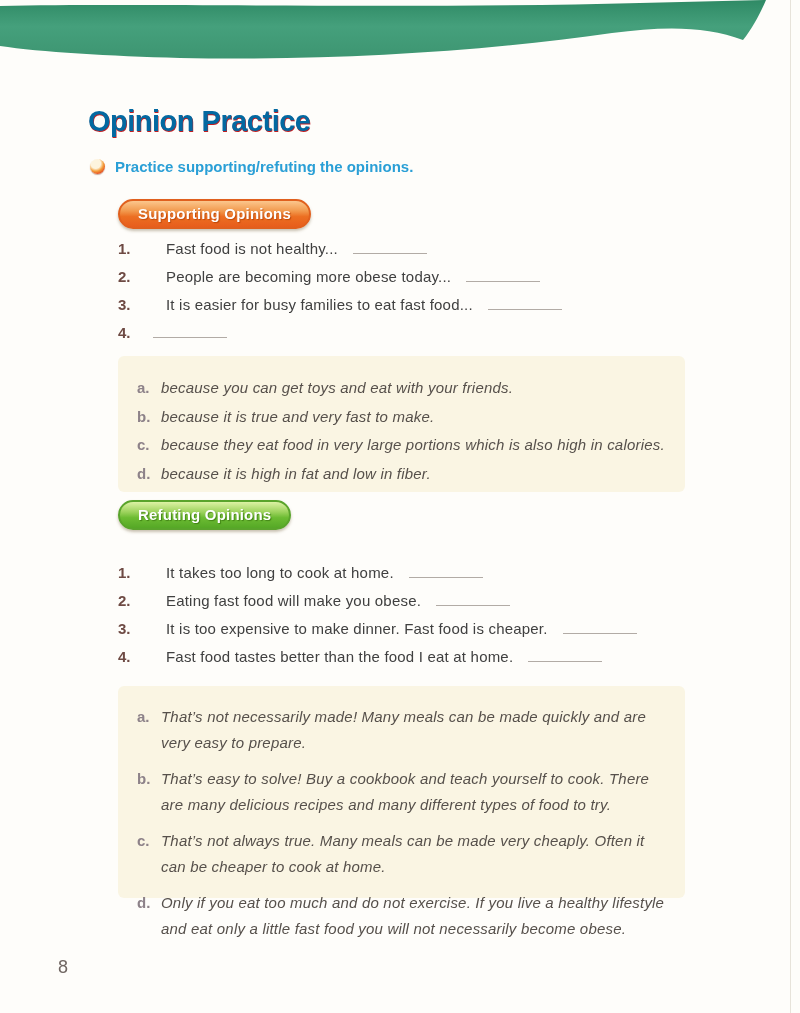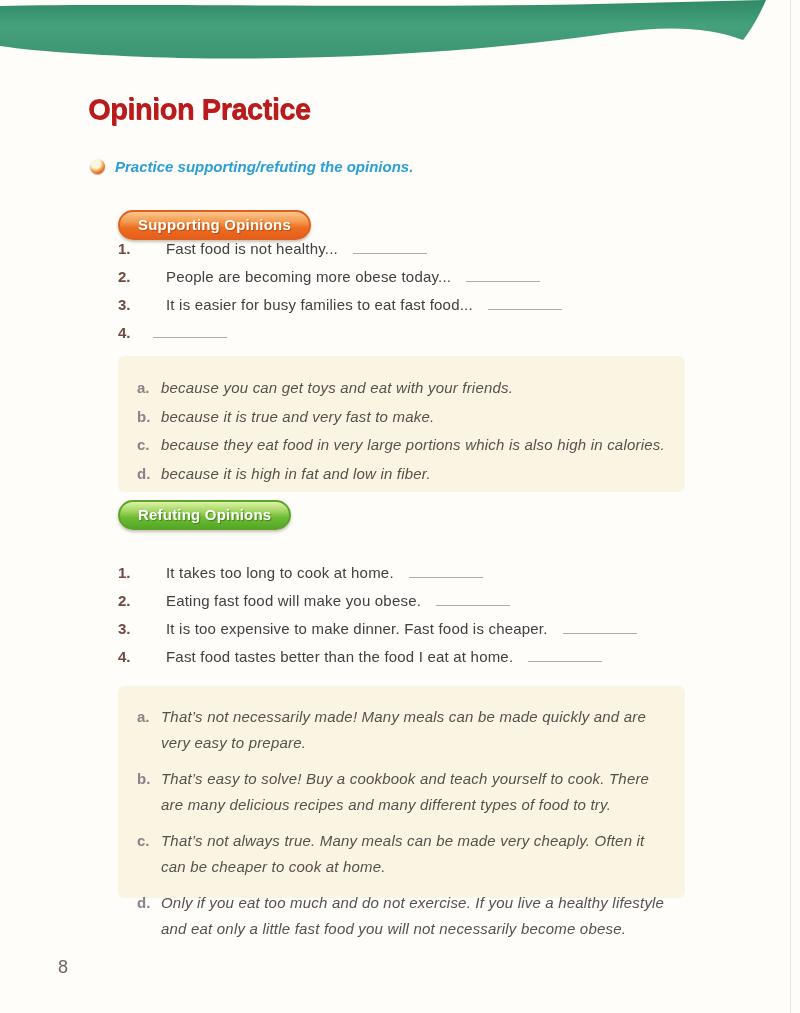--- a/index.html
+++ b/index.html
@@ -14,49 +14,49 @@
   }
 
   .wave-band { position:absolute; top:0; left:0; width:800px; height:70px; }
 
   .page-edge-right {
     position:absolute; top:0; right:9px; width:1px; height:1013px;
     background:#e7e3da;
   }
 
   .title {
-    position:absolute; left:88px; top:93px;
+    position:absolute; left:88px; top:105px;
     font-size:29px; font-weight:bold; letter-spacing:-0.5px;
-    color:#b91c1c;
+    color:#0369a1;
     text-shadow:0.5px 0.5px 0 #c01f22;
   }
 
   .instruction-row {
     position:absolute; left:90px; top:158px;
-    display:flex; align-items:center; gap:10px;font-style:italic;
+    display:flex; align-items:center; gap:10px;
   }
   .bullet-sphere {
     width:15px; height:15px; border-radius:50%;
     background:radial-gradient(circle at 38% 30%, #fdf4de 0 35%, #f4a03c 55%, #e3401c 80%);
     box-shadow:0 1px 1px rgba(120,40,0,0.4);
   }
   .instruction-text {
     font-size:15px; font-weight:bold; color:#2a9fd6;
   }
 
   .badge {
     position:absolute; left:118px;
     padding:4px 18px 5px 18px;
     border-radius:15px;
     font-size:15px; font-weight:bold; color:#ffffff;
     letter-spacing:0.2px;
     box-shadow:0 2px 3px rgba(100,80,40,0.35);
   }
   .badge-orange {
-    top:210px;
+    top:199px;
     background:linear-gradient(#fbc68d 0%, #f29a4e 38%, #ec6f22 60%, #e75d1c 100%);
     border:2px solid #e0601e;
     text-shadow:1px 1px 1px rgba(170,60,0,0.7);
   }
   .badge-green {
     top:500px;
     background:linear-gradient(#ddf2a4 0%, #9ed35e 38%, #6dbc33 60%, #55a826 100%);
     border:2px solid #5aa42c;
     text-shadow:1px 1px 1px rgba(50,110,10,0.7);
   }

